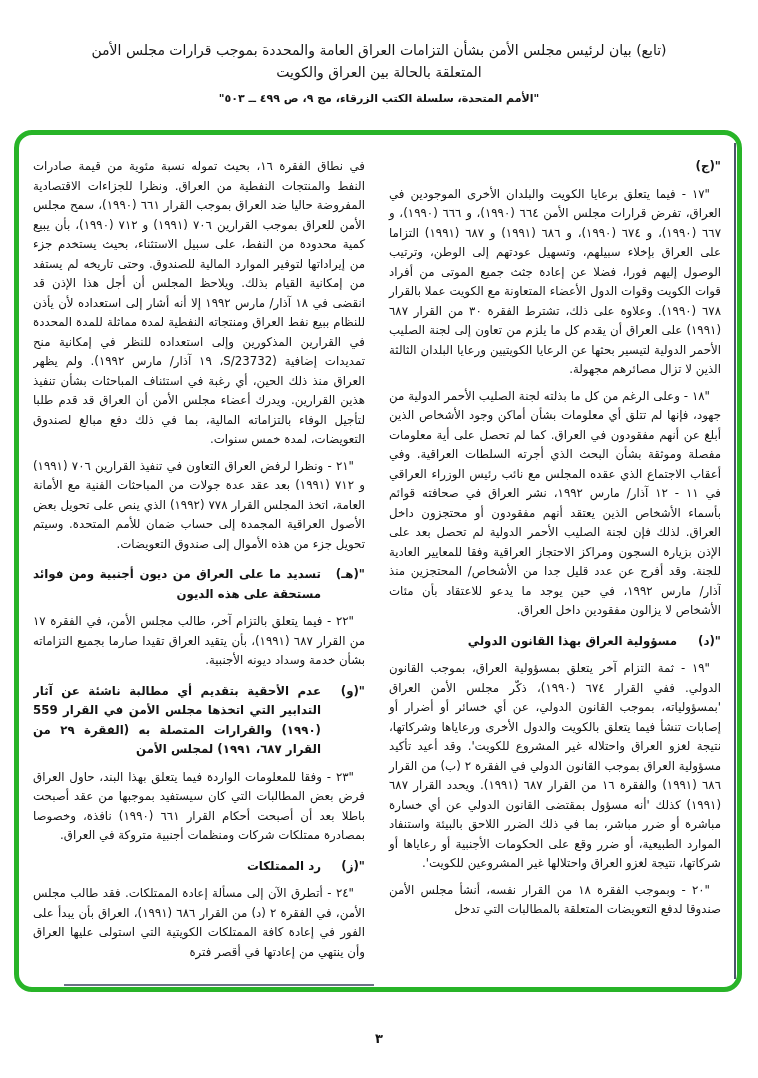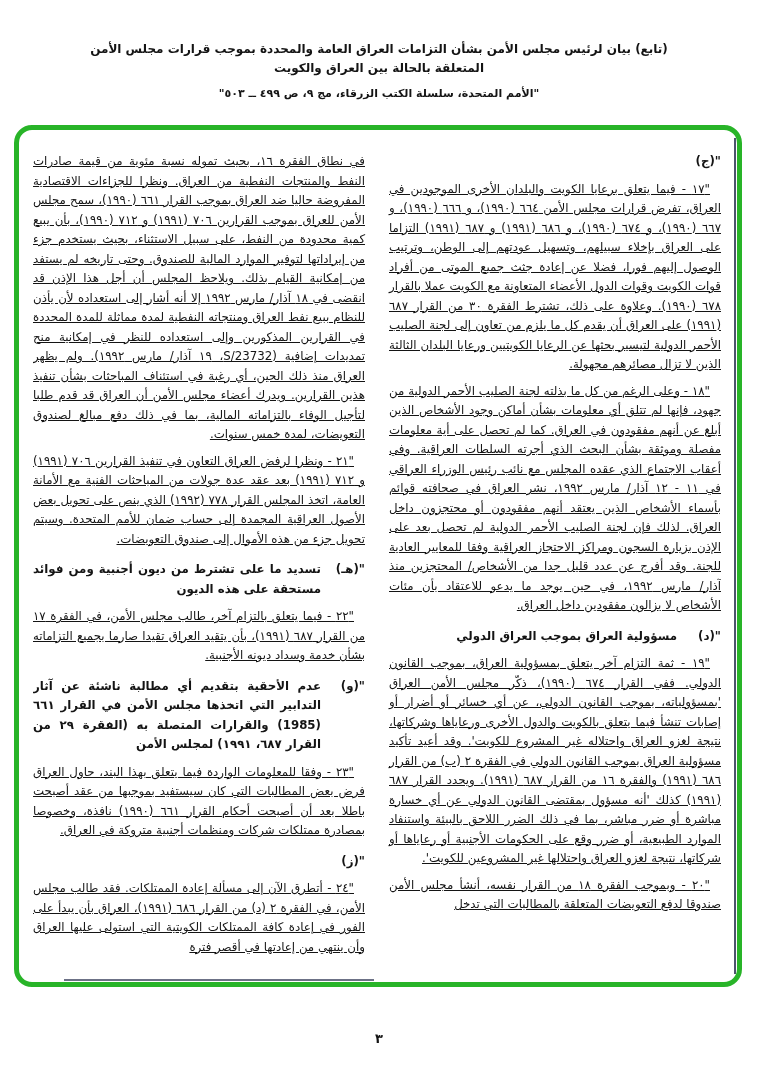--- a/index.html
+++ b/index.html
@@ -11,22 +11,22 @@
     color:#141414;
     overflow:hidden;
   }
   
   .header{
     direction:rtl;
     text-align:center;
     padding-top:42px;
   }
   .header-line1,.header-line2{
-    font-size:12px;
-    font-weight:bold;
+    font-size:14px;
+    font-weight:normal;
     line-height:1.25;
   }
   .header-line2{margin-top:4px;}
   .header-line3{
     margin-top:11px;
     font-size:11px;
     font-weight:bold;
   }
   
   .content-box{
@@ -65,21 +65,20 @@
     flex:1 1 0;
     min-width:0;
     font-size:11.8px;
     line-height:19.5px;
     text-align:justify;
     text-justify:inter-word;
   }
   .col p.para{
     margin:0 0 7px 0;
     text-indent:11px;
-    text-decoration:underline;
   }
   .col p.para.cont{text-indent:0;}
   .col .heading{
     display:flex;
     gap:6px;
     font-weight:bold;
     margin:11px 0 8px 0;
   }
   .col > :first-child{margin-top:0;}
   .col .marker{
@@ -113,40 +112,41 @@
     <div class="artifact-bottom"></div>
     <div class="columns">
       <section class="col" id="col-right">
           <div class="heading">
             <span class="marker">"(ج)</span>
           </div>
           <p class="para">"١٧ - فيما يتعلق برعايا الكويت والبلدان الأخرى الموجودين في العراق، تفرض قرارات مجلس الأمن ٦٦٤ (١٩٩٠)، و ٦٦٦ (١٩٩٠)، و ٦٦٧ (١٩٩٠)، و ٦٧٤ (١٩٩٠)، و ٦٨٦ (١٩٩١) و ٦٨٧ (١٩٩١) التزاما على العراق بإخلاء سبيلهم، وتسهيل عودتهم إلى الوطن، وترتيب الوصول إليهم فورا، فضلا عن إعادة جثث جميع الموتى من أفراد قوات الكويت وقوات الدول الأعضاء المتعاونة مع الكويت عملا بالقرار ٦٧٨ (١٩٩٠). وعلاوة على ذلك، تشترط الفقرة ٣٠ من القرار ٦٨٧ (١٩٩١) على العراق أن يقدم كل ما يلزم من تعاون إلى لجنة الصليب الأحمر الدولية لتيسير بحثها عن الرعايا الكويتيين ورعايا البلدان الثالثة الذين لا تزال مصائرهم مجهولة.</p>
           <p class="para">"١٨ - وعلى الرغم من كل ما بذلته لجنة الصليب الأحمر الدولية من جهود، فإنها لم تتلق أي معلومات بشأن أماكن وجود الأشخاص الذين أبلغ عن أنهم مفقودون في العراق. كما لم تحصل على أية معلومات مفصلة وموثقة بشأن البحث الذي أجرته السلطات العراقية. وفي أعقاب الاجتماع الذي عقده المجلس مع نائب رئيس الوزراء العراقي في ١١ - ١٢ آذار/ مارس ١٩٩٢، نشر العراق في صحافته قوائم بأسماء الأشخاص الذين يعتقد أنهم مفقودون أو محتجزون داخل العراق. لذلك فإن لجنة الصليب الأحمر الدولية لم تحصل بعد على الإذن بزيارة السجون ومراكز الاحتجاز العراقية وفقا للمعايير العادية للجنة. وقد أفرج عن عدد قليل جدا من الأشخاص/ المحتجزين منذ آذار/ مارس ١٩٩٢، في حين يوجد ما يدعو للاعتقاد بأن مئات الأشخاص لا يزالون مفقودين داخل العراق.</p>
           <div class="heading">
             <span class="marker">"(د)</span>
-            <span class="htext">مسؤولية العراق بموجب العراق الدولي</span>
+            <span class="htext">مسؤولية العراق بهذا القانون الدولي</span>
           </div>
           <p class="para">"١٩ - ثمة التزام آخر يتعلق بمسؤولية العراق، بموجب القانون الدولي. ففي القرار ٦٧٤ (١٩٩٠)، ذكّر مجلس الأمن العراق 'بمسؤولياته، بموجب القانون الدولي، عن أي خسائر أو أضرار أو إصابات تنشأ فيما يتعلق بالكويت والدول الأخرى ورعاياها وشركاتها، نتيجة لغزو العراق واحتلاله غير المشروع للكويت'. وقد أعيد تأكيد مسؤولية العراق بموجب القانون الدولي في الفقرة ٢ (ب) من القرار ٦٨٦ (١٩٩١) والفقرة ١٦ من القرار ٦٨٧ (١٩٩١). ويحدد القرار ٦٨٧ (١٩٩١) كذلك 'أنه مسؤول بمقتضى القانون الدولي عن أي خسارة مباشرة أو ضرر مباشر، بما في ذلك الضرر اللاحق بالبيئة واستنفاد الموارد الطبيعية، أو ضرر وقع على الحكومات الأجنبية أو رعاياها أو شركاتها، نتيجة لغزو العراق واحتلالها غير المشروعين للكويت'.</p>
           <p class="para">"٢٠ - وبموجب الفقرة ١٨ من القرار نفسه، أنشأ مجلس الأمن صندوقا لدفع التعويضات المتعلقة بالمطالبات التي تدخل</p>
         </section>
       <section class="col" id="col-left">
           <p class="para cont">في نطاق الفقرة ١٦، بحيث تموله نسبة مئوية من قيمة صادرات النفط والمنتجات النفطية من العراق. ونظرا للجزاءات الاقتصادية المفروضة حاليا ضد العراق بموجب القرار ٦٦١ (١٩٩٠)، سمح مجلس الأمن للعراق بموجب القرارين ٧٠٦ (١٩٩١) و ٧١٢ (١٩٩٠)، بأن يبيع كمية محدودة من النفط، على سبيل الاستثناء، بحيث يستخدم جزء من إيراداتها لتوفير الموارد المالية للصندوق. وحتى تاريخه لم يستفد من إمكانية القيام بذلك. ويلاحظ المجلس أن أجل هذا الإذن قد انقضى في ١٨ آذار/ مارس ١٩٩٢ إلا أنه أشار إلى استعداده لأن يأذن للنظام ببيع نفط العراق ومنتجاته النفطية لمدة مماثلة للمدة المحددة في القرارين المذكورين وإلى استعداده للنظر في إمكانية منح تمديدات إضافية (S/23732، ١٩ آذار/ مارس ١٩٩٢). ولم يظهر العراق منذ ذلك الحين، أي رغبة في استئناف المباحثات بشأن تنفيذ هذين القرارين. ويدرك أعضاء مجلس الأمن أن العراق قد قدم طلبا لتأجيل الوفاء بالتزاماته المالية، بما في ذلك دفع مبالغ لصندوق التعويضات، لمدة خمس سنوات.</p>
           <p class="para">"٢١ - ونظرا لرفض العراق التعاون في تنفيذ القرارين ٧٠٦ (١٩٩١) و ٧١٢ (١٩٩١) بعد عقد عدة جولات من المباحثات الفنية مع الأمانة العامة، اتخذ المجلس القرار ٧٧٨ (١٩٩٢) الذي ينص على تحويل بعض الأصول العراقية المجمدة إلى حساب ضمان للأمم المتحدة. وسيتم تحويل جزء من هذه الأموال إلى صندوق التعويضات.</p>
           <div class="heading">
             <span class="marker">"(هـ)</span>
-            <span class="htext">تسديد ما على تشترط من ديون أجنبية ومن فوائد مستحقة على هذه الديون</span>
+            <span class="htext">تسديد ما على العراق من ديون أجنبية ومن فوائد مستحقة على هذه الديون</span>
           </div>
           <p class="para">"٢٢ - فيما يتعلق بالتزام آخر، طالب مجلس الأمن، في الفقرة ١٧ من القرار ٦٨٧ (١٩٩١)، بأن يتقيد العراق تقيدا صارما بجميع التزاماته بشأن خدمة وسداد ديونه الأجنبية.</p>
           <div class="heading">
             <span class="marker">"(و)</span>
-            <span class="htext">عدم الأحقية بتقديم أي مطالبة ناشئة عن آثار التدابير التي اتخذها مجلس الأمن في القرار ٦٦١ (1985) والقرارات المتصلة به (الفقرة ٢٩ من القرار ٦٨٧، ١٩٩١) لمجلس الأمن</span>
+            <span class="htext">عدم الأحقية بتقديم أي مطالبة ناشئة عن آثار التدابير التي اتخذها مجلس الأمن في القرار 559 (١٩٩٠) والقرارات المتصلة به (الفقرة ٢٩ من القرار ٦٨٧، ١٩٩١) لمجلس الأمن</span>
           </div>
           <p class="para">"٢٣ - وفقا للمعلومات الواردة فيما يتعلق بهذا البند، حاول العراق فرض بعض المطالبات التي كان سيستفيد بموجبها من عقد أصبحت باطلا بعد أن أصبحت أحكام القرار ٦٦١ (١٩٩٠) نافذة، وخصوصا بمصادرة ممتلكات شركات ومنظمات أجنبية متروكة في العراق.</p>
           <div class="heading">
             <span class="marker">"(ز)</span>
+            <span class="htext">رد الممتلكات</span>
           </div>
           <p class="para">"٢٤ - أتطرق الآن إلى مسألة إعادة الممتلكات. فقد طالب مجلس الأمن، في الفقرة ٢ (د) من القرار ٦٨٦ (١٩٩١)، العراق بأن يبدأ على الفور في إعادة كافة الممتلكات الكويتية التي استولى عليها العراق وأن ينتهي من إعادتها في أقصر فترة</p>
         </section>
     </div>
   </div>
 
   <div class="page-number">٣</div>
 
 </div>
 

